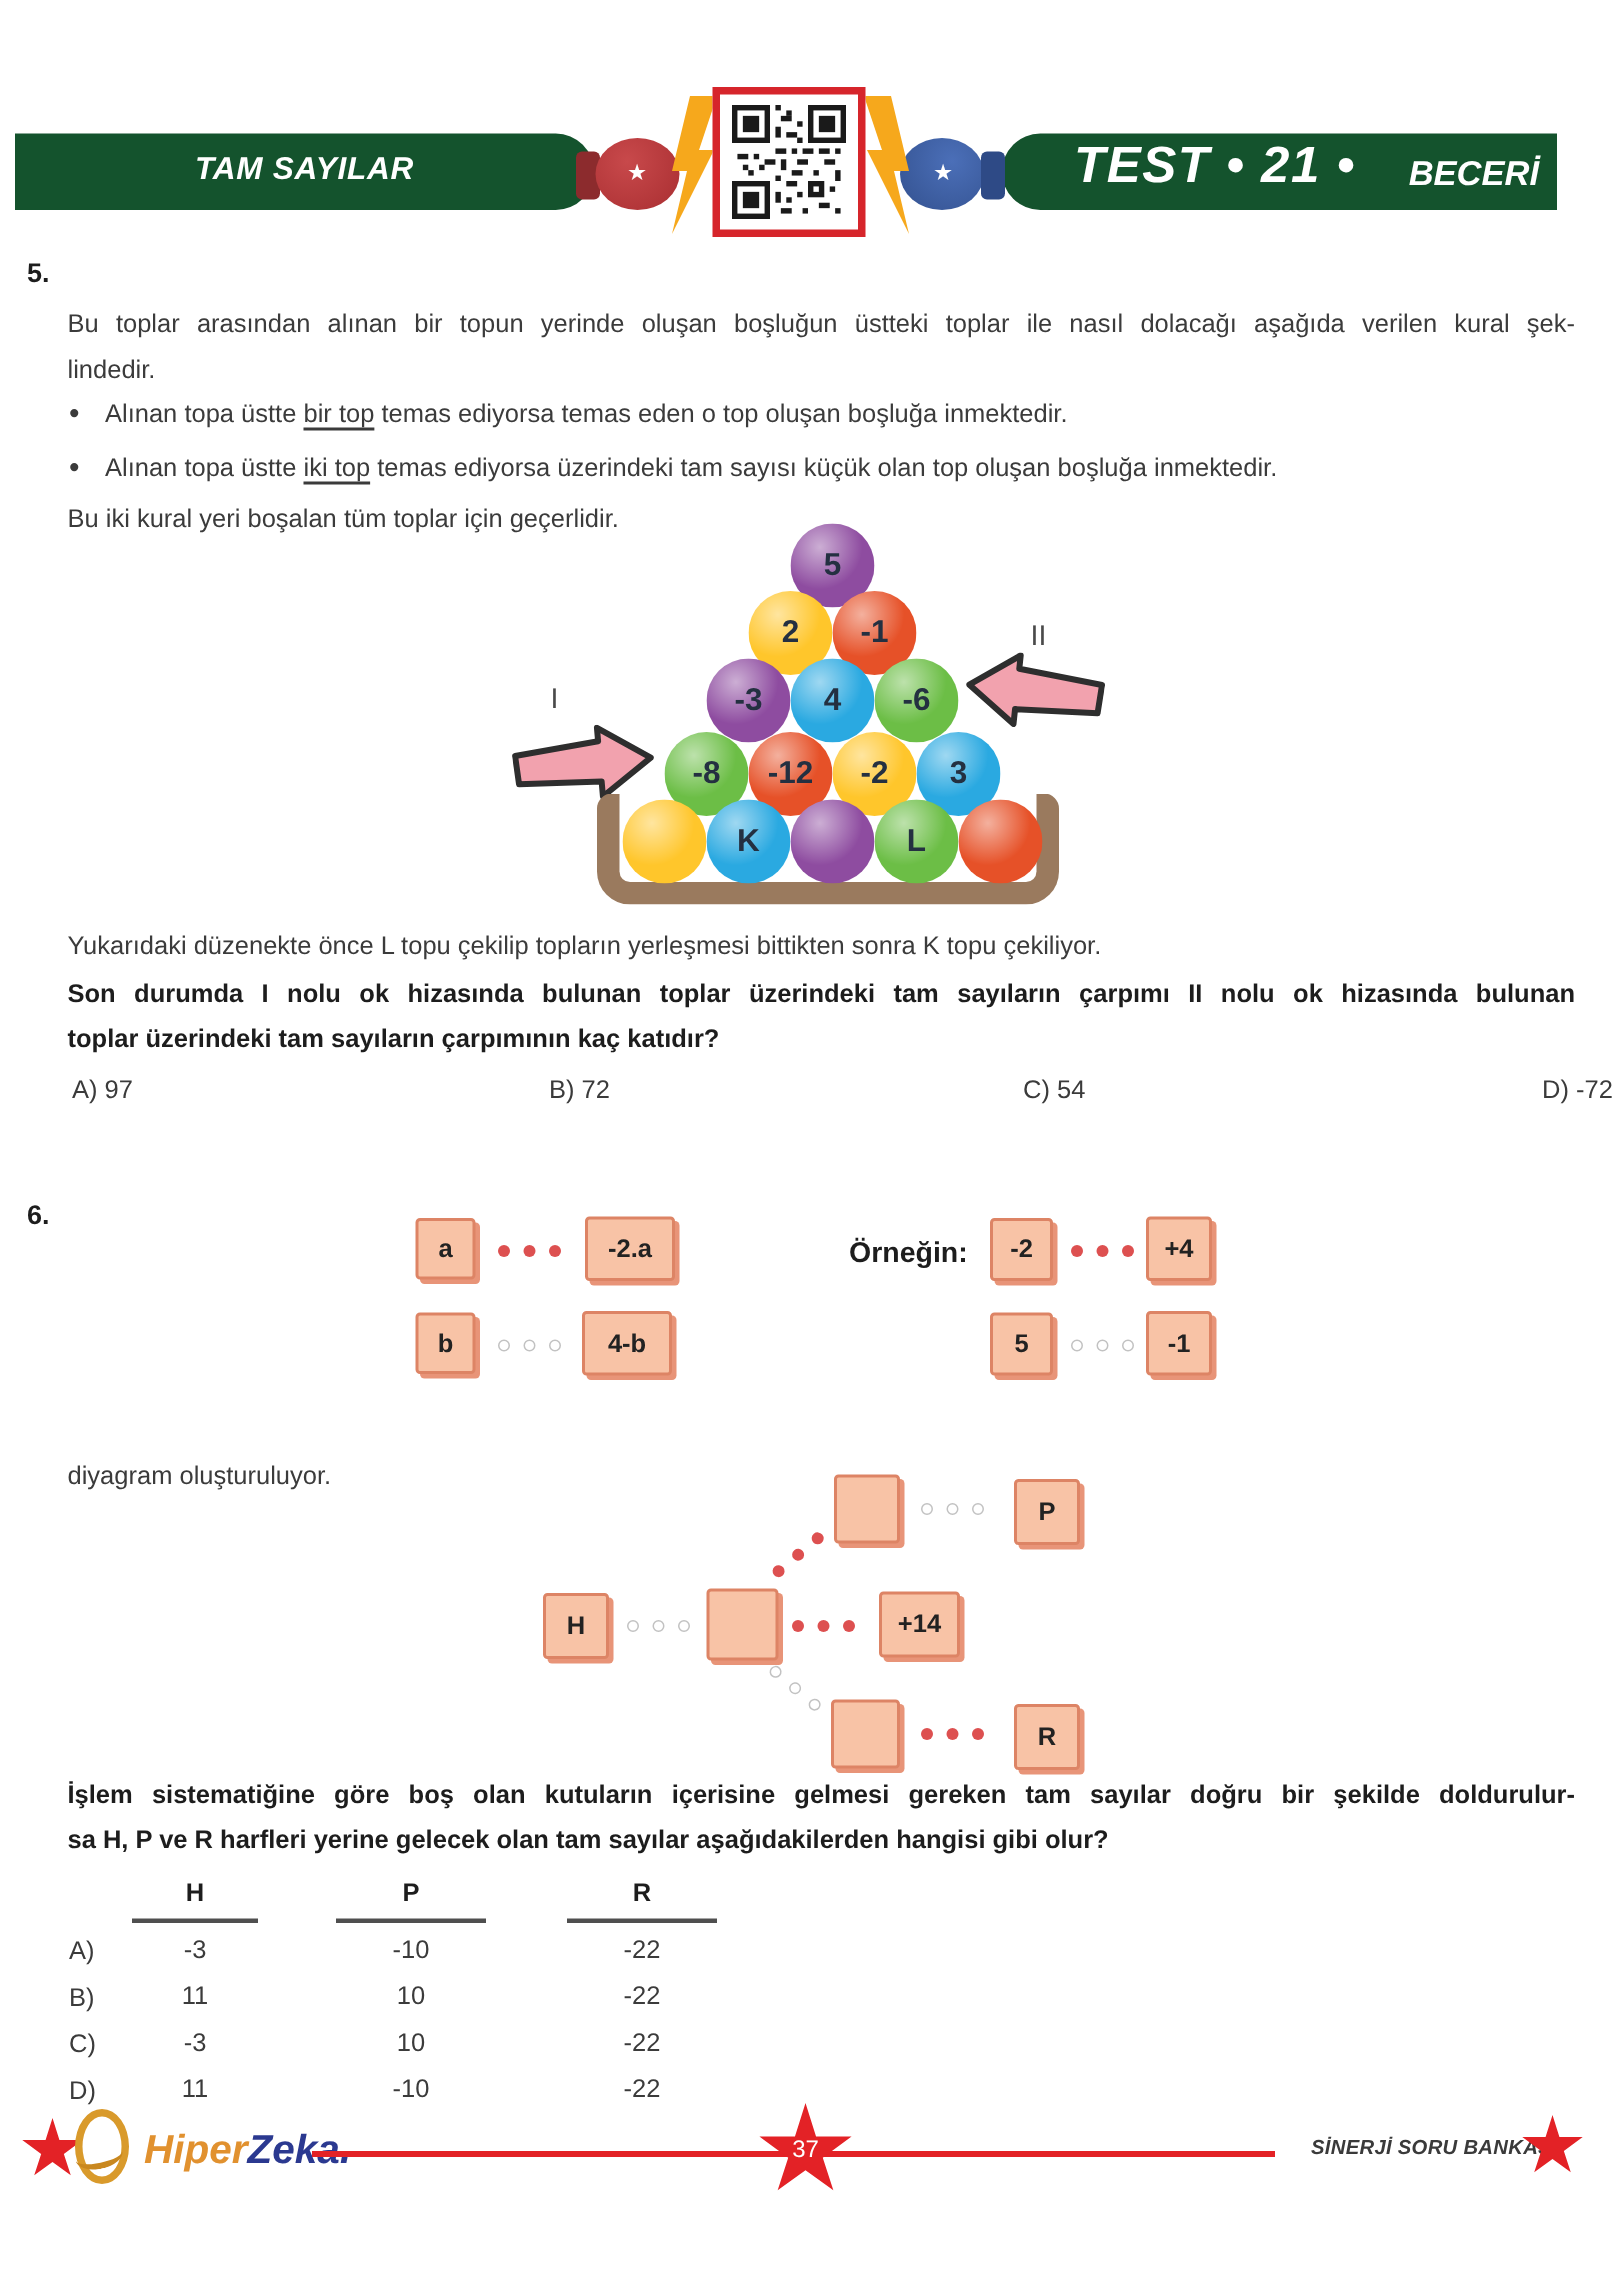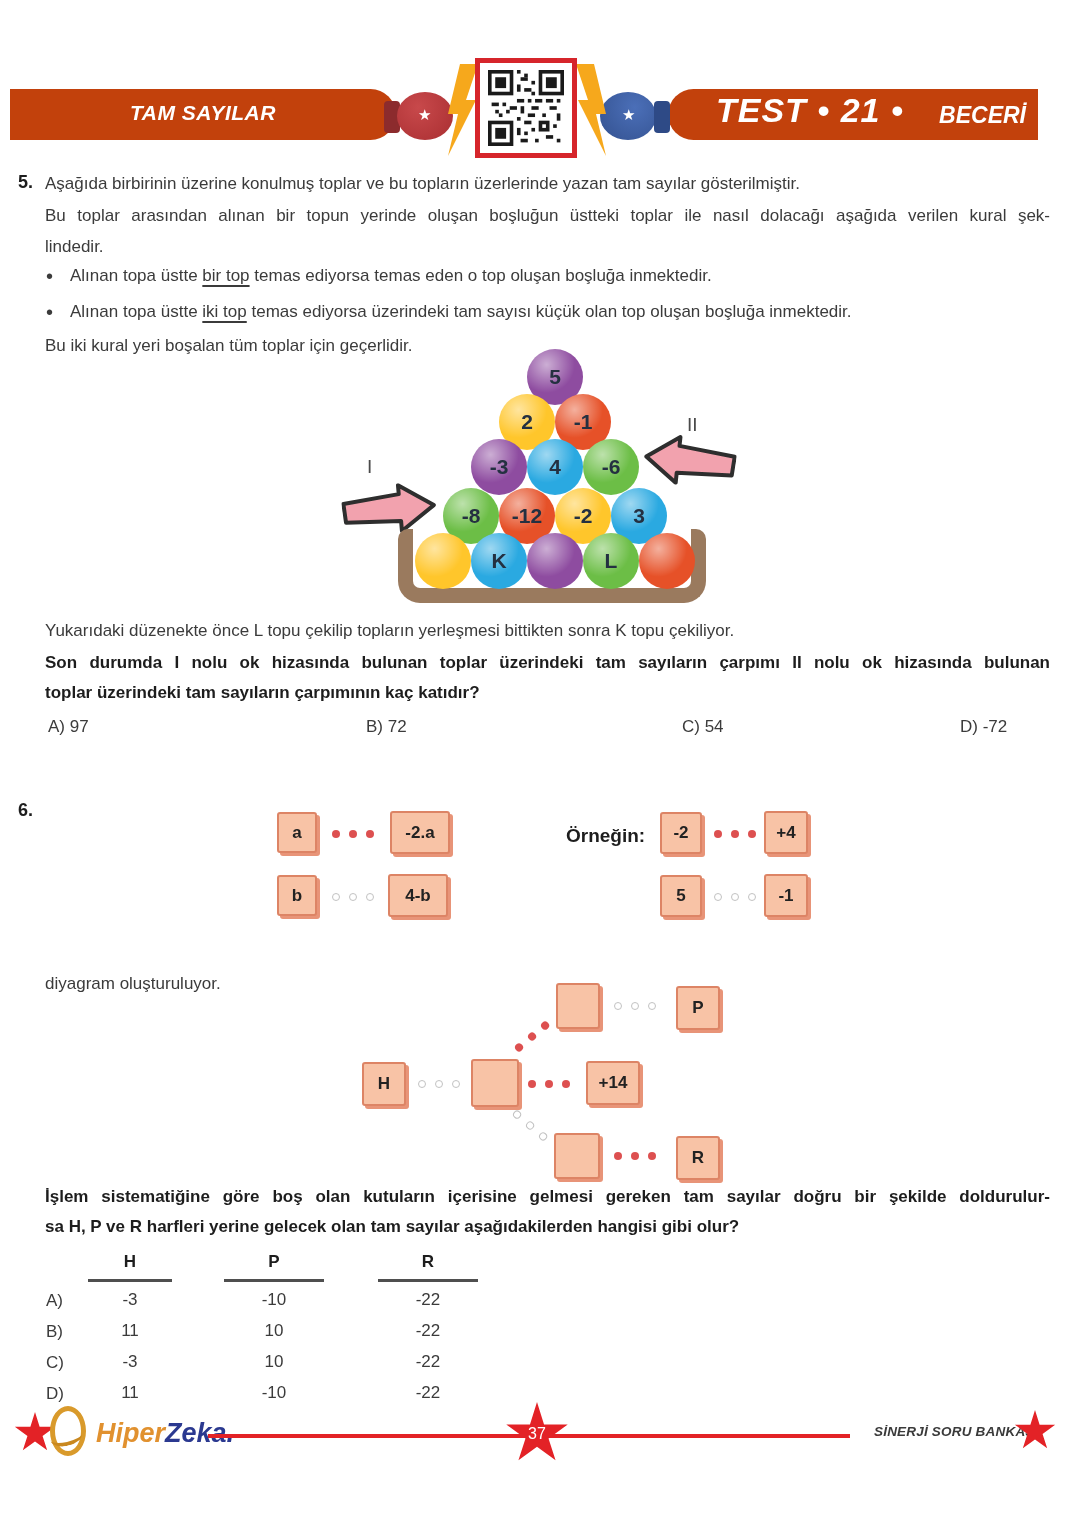--- a/index.html
+++ b/index.html
@@ -6,21 +6,21 @@
   .page{position:relative;width:1080px;height:1527px;background:#ffffff;margin:0 auto;
         font-family:"Liberation Sans",sans-serif;color:#3b3b3b;overflow:hidden;}
   .abs{position:absolute;}
   .t{position:absolute;font-size:17px;line-height:1.3;color:#3b3b3b;white-space:nowrap;}
   .bold{font-weight:700;color:#1d1d1d;}
   .just{white-space:normal;width:1005px;text-align:justify;text-align-last:justify;}
   .num{position:absolute;font-size:18px;font-weight:700;color:#1d1d1d;}
   .u{text-decoration:underline;text-underline-offset:4px;text-decoration-thickness:1.5px;}
 
   
-  .band{position:absolute;top:89px;height:51px;background:#c2410c;}
+  .band{position:absolute;top:89px;height:51px;background:#14532d;}
   .band-left{left:10px;width:386px;border-radius:0 26px 26px 0;}
   .band-right{left:668px;width:370px;border-radius:26px 0 0 26px;}
   .band-topic{position:absolute;left:0;top:12px;width:100%;text-align:center;color:#fff;
               font-style:italic;font-weight:900;font-size:21px;letter-spacing:.5px;}
   .test-label{position:absolute;left:48px;top:2px;color:#fff;font-style:italic;font-weight:900;font-size:34px;letter-spacing:1px;}
   .badge{position:absolute;right:12px;top:13px;color:#fff;font-style:italic;font-weight:900;font-size:23px;}
   .qr-frame{position:absolute;left:475px;top:58px;width:102px;height:100px;background:#fff;
             border:5px solid #D6252B;box-sizing:border-box;display:flex;align-items:center;justify-content:center;z-index:4;}
   .bolt{position:absolute;z-index:3;}
   .glove{position:absolute;top:92px;width:80px;height:50px;z-index:2;}
@@ -144,21 +144,20 @@
       <rect x="1" y="1" width="5" height="5" fill="#fff"></rect>
         <rect x="2" y="2" width="3" height="3" fill="#1a1a1a"></rect>
       <rect x="15" y="1" width="5" height="5" fill="#fff"></rect>
         <rect x="16" y="2" width="3" height="3" fill="#1a1a1a"></rect>
       <rect x="1" y="15" width="5" height="5" fill="#fff"></rect>
         <rect x="2" y="16" width="3" height="3" fill="#1a1a1a"></rect>
     </svg>
   </div>
 
   <div class="num" style="left:18px;top:172px;">5.</div>
-  <div class="t" style="left:45px;top:173px;">Aşağıda birbirinin üzerine konulmuş toplar ve bu topların üzerlerinde yazan tam sayılar gösterilmiştir.</div>
   <div class="t just" style="left:45px;top:205px;">Bu toplar arasından alınan bir topun yerinde oluşan boşluğun üstteki toplar ile nasıl dolacağı aşağıda verilen kural şek-</div>
   <div class="t" style="left:45px;top:236px;">lindedir.</div>
 
   <div class="t" style="left:46px;top:263px;font-size:20px;">•</div>
   <div class="t" style="left:70px;top:265px;"><span>Alınan topa üstte </span><span class="u">bir top</span><span> temas ediyorsa temas eden o top oluşan boşluğa inmektedir.</span></div>
   <div class="t" style="left:46px;top:299px;font-size:20px;">•</div>
   <div class="t" style="left:70px;top:301px;"><span>Alınan topa üstte </span><span class="u">iki top</span><span> temas ediyorsa üzerindeki tam sayısı küçük olan top oluşan boşluğa inmektedir.</span></div>
 
   <div class="t" style="left:45px;top:335px;">Bu iki kural yeri boşalan tüm toplar için geçerlidir.</div>
 
@@ -191,21 +190,21 @@
     <polygon points="91,16 35,11 35,2 3,25 35,48 35,38 90,35" fill="#F2A2AE" stroke="#2e2e2e" stroke-width="4" stroke-linejoin="round"></polygon>
   </svg>
 
   <div class="t bold just" style="left:45px;top:652px;">Son durumda I nolu ok hizasında bulunan toplar üzerindeki tam sayıların çarpımı II nolu ok hizasında bulunan</div>
   <div class="t" style="left:45px;top:620px;">Yukarıdaki düzenekte önce L topu çekilip topların yerleşmesi bittikten sonra K topu çekiliyor.</div>
   <div class="t bold" style="left:45px;top:682px;">toplar üzerindeki tam sayıların çarpımının kaç katıdır?</div>
   <div id="q5-options">
       <div class="t" style="left: 48px; top: 716px;">A) 97</div>
       <div class="t" style="left: 366px; top: 716px;">B) 72</div>
       <div class="t" style="left: 682px; top: 716px;">C) 54</div>
-      <div class="t" style="left: 960px; top: 716px;">D) -72</div>
+      <div class="t" style="left: 1028px; top: 716px;">D) -72</div>
     </div>
 
   <div class="num" style="left:18px;top:800px;">6.</div>
 
   <div class="box" style="left:277px;top:812px;width:40px;height:41px;">a</div>
   <div class="dots" style="left:332px;top:830px;">
       <span class="dot f"></span>
       <span class="dot f"></span>
       <span class="dot f"></span>
     </div>

